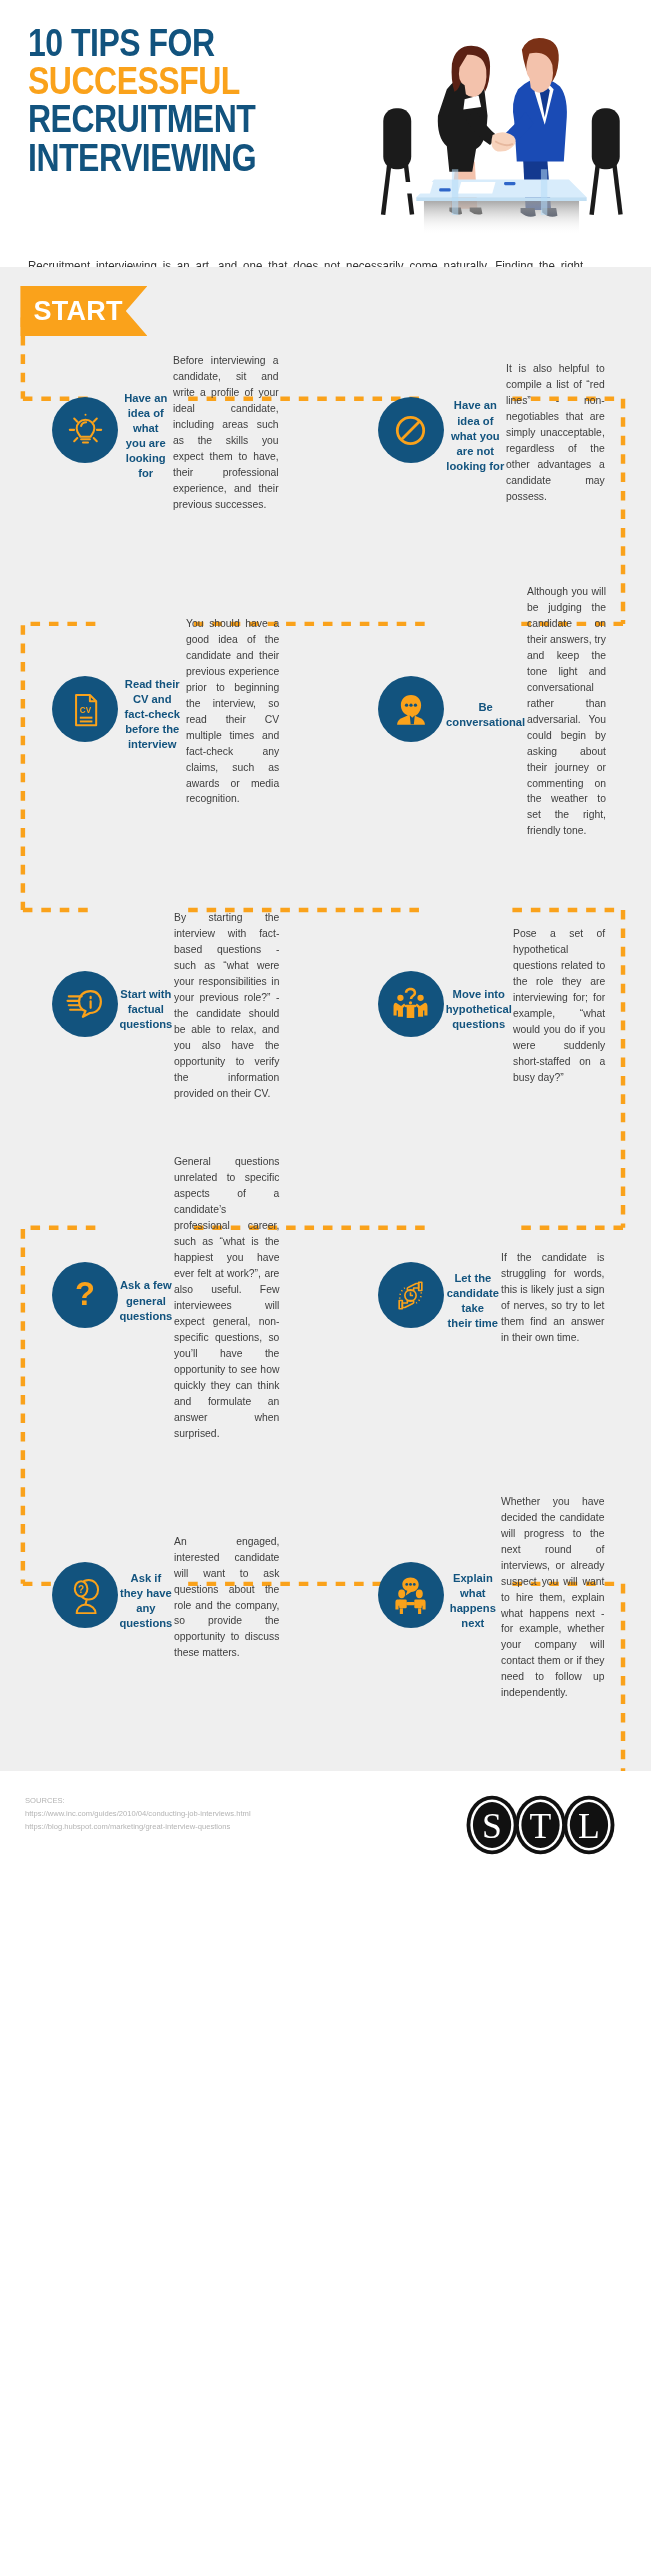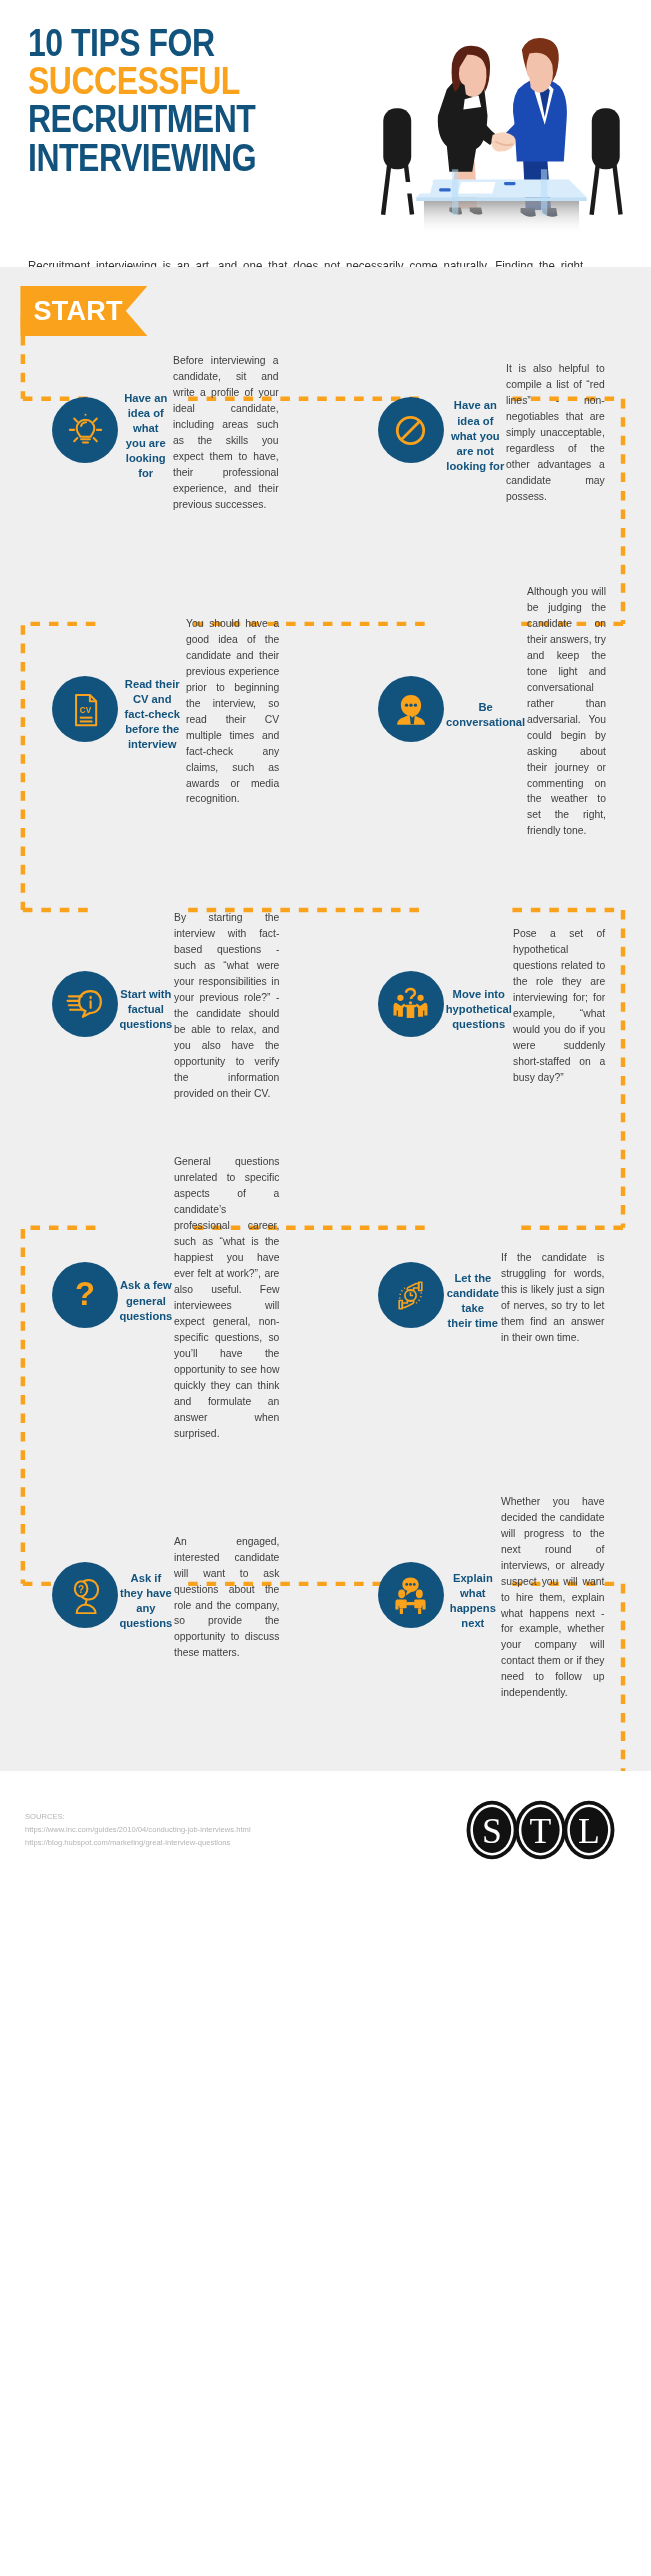--- a/index.html
+++ b/index.html
@@ -144,21 +144,21 @@
   .row-gap-a { height: 66px; }
   .row-gap-b { height: 47px; }
 
   
   .footer {
     position: relative;
     background: #ffffff;
     height: 95px;
     padding: 24px 25.4px 0 25.4px;
     display: flex;
-    align-items: center;
+    align-items: flex-start;
     justify-content: space-between;
   }
   .sources {
     font-family: "Liberation Sans Narrow", "Liberation Sans", sans-serif;
     font-size: 8px;
     line-height: 1.62;
     color: #b4b4b4;
     transform: scaleX(0.95);
     transform-origin: left top;
   }

